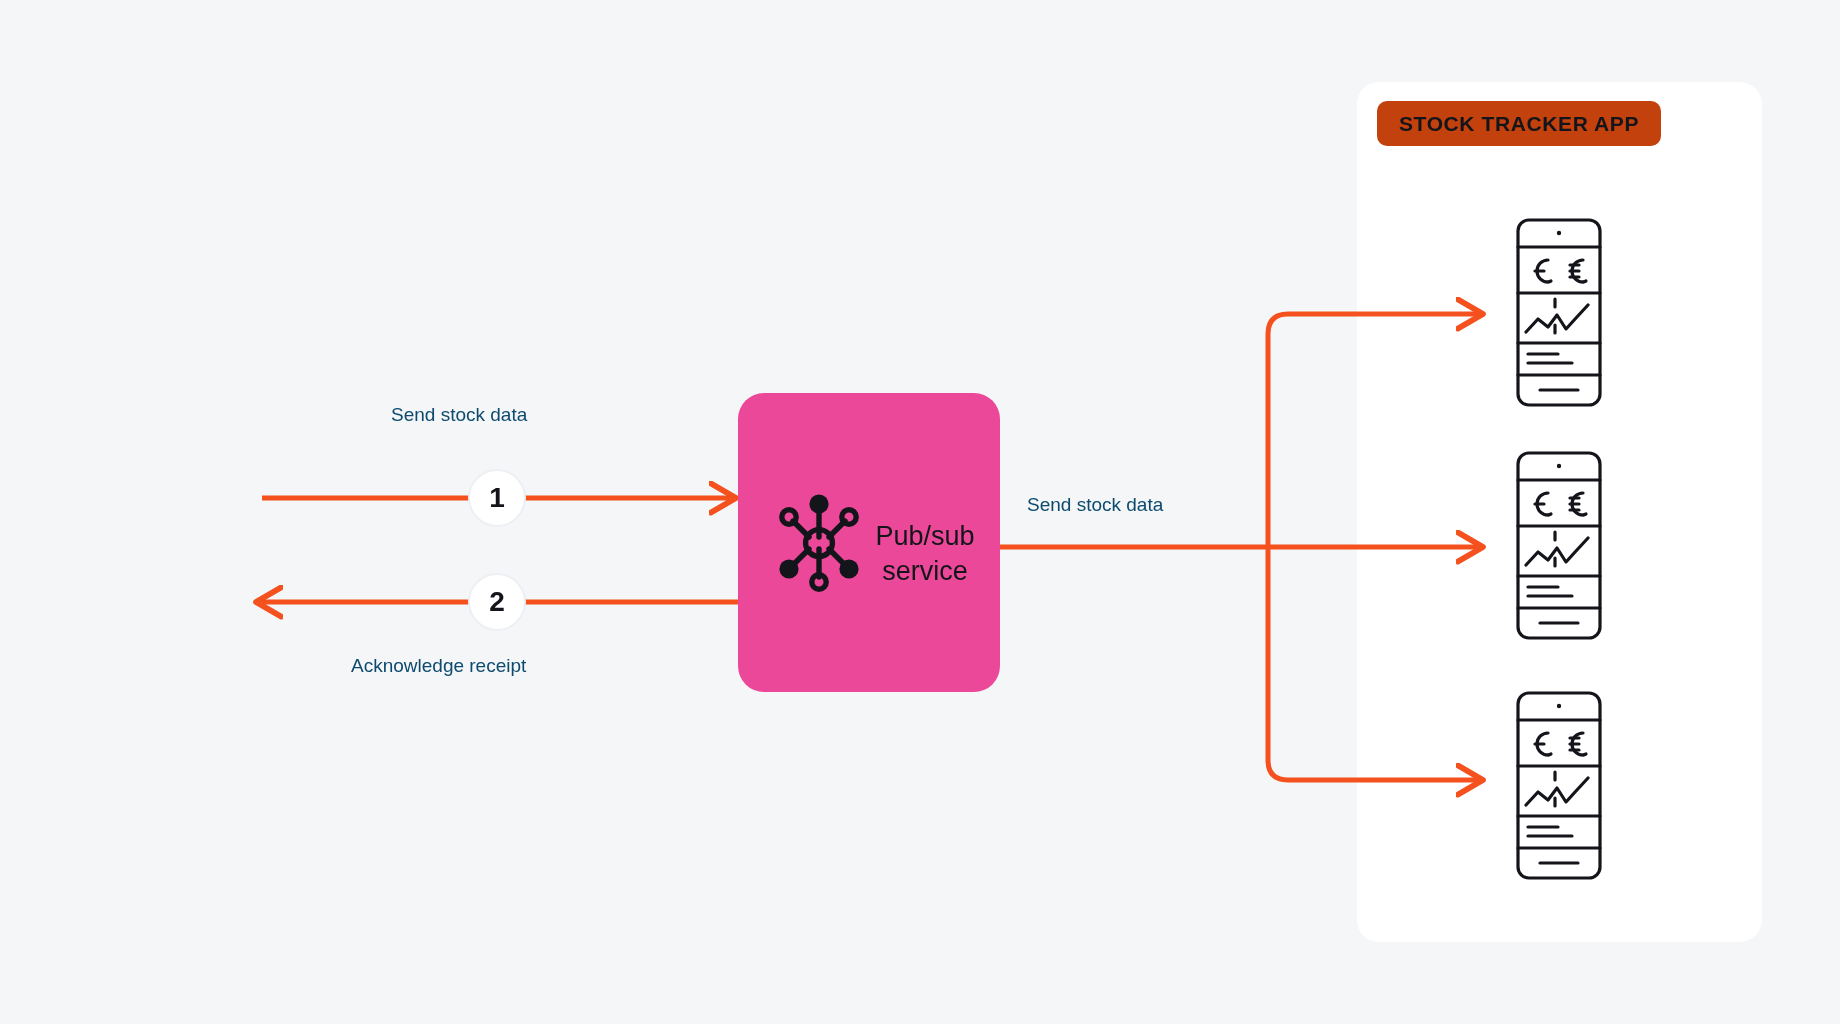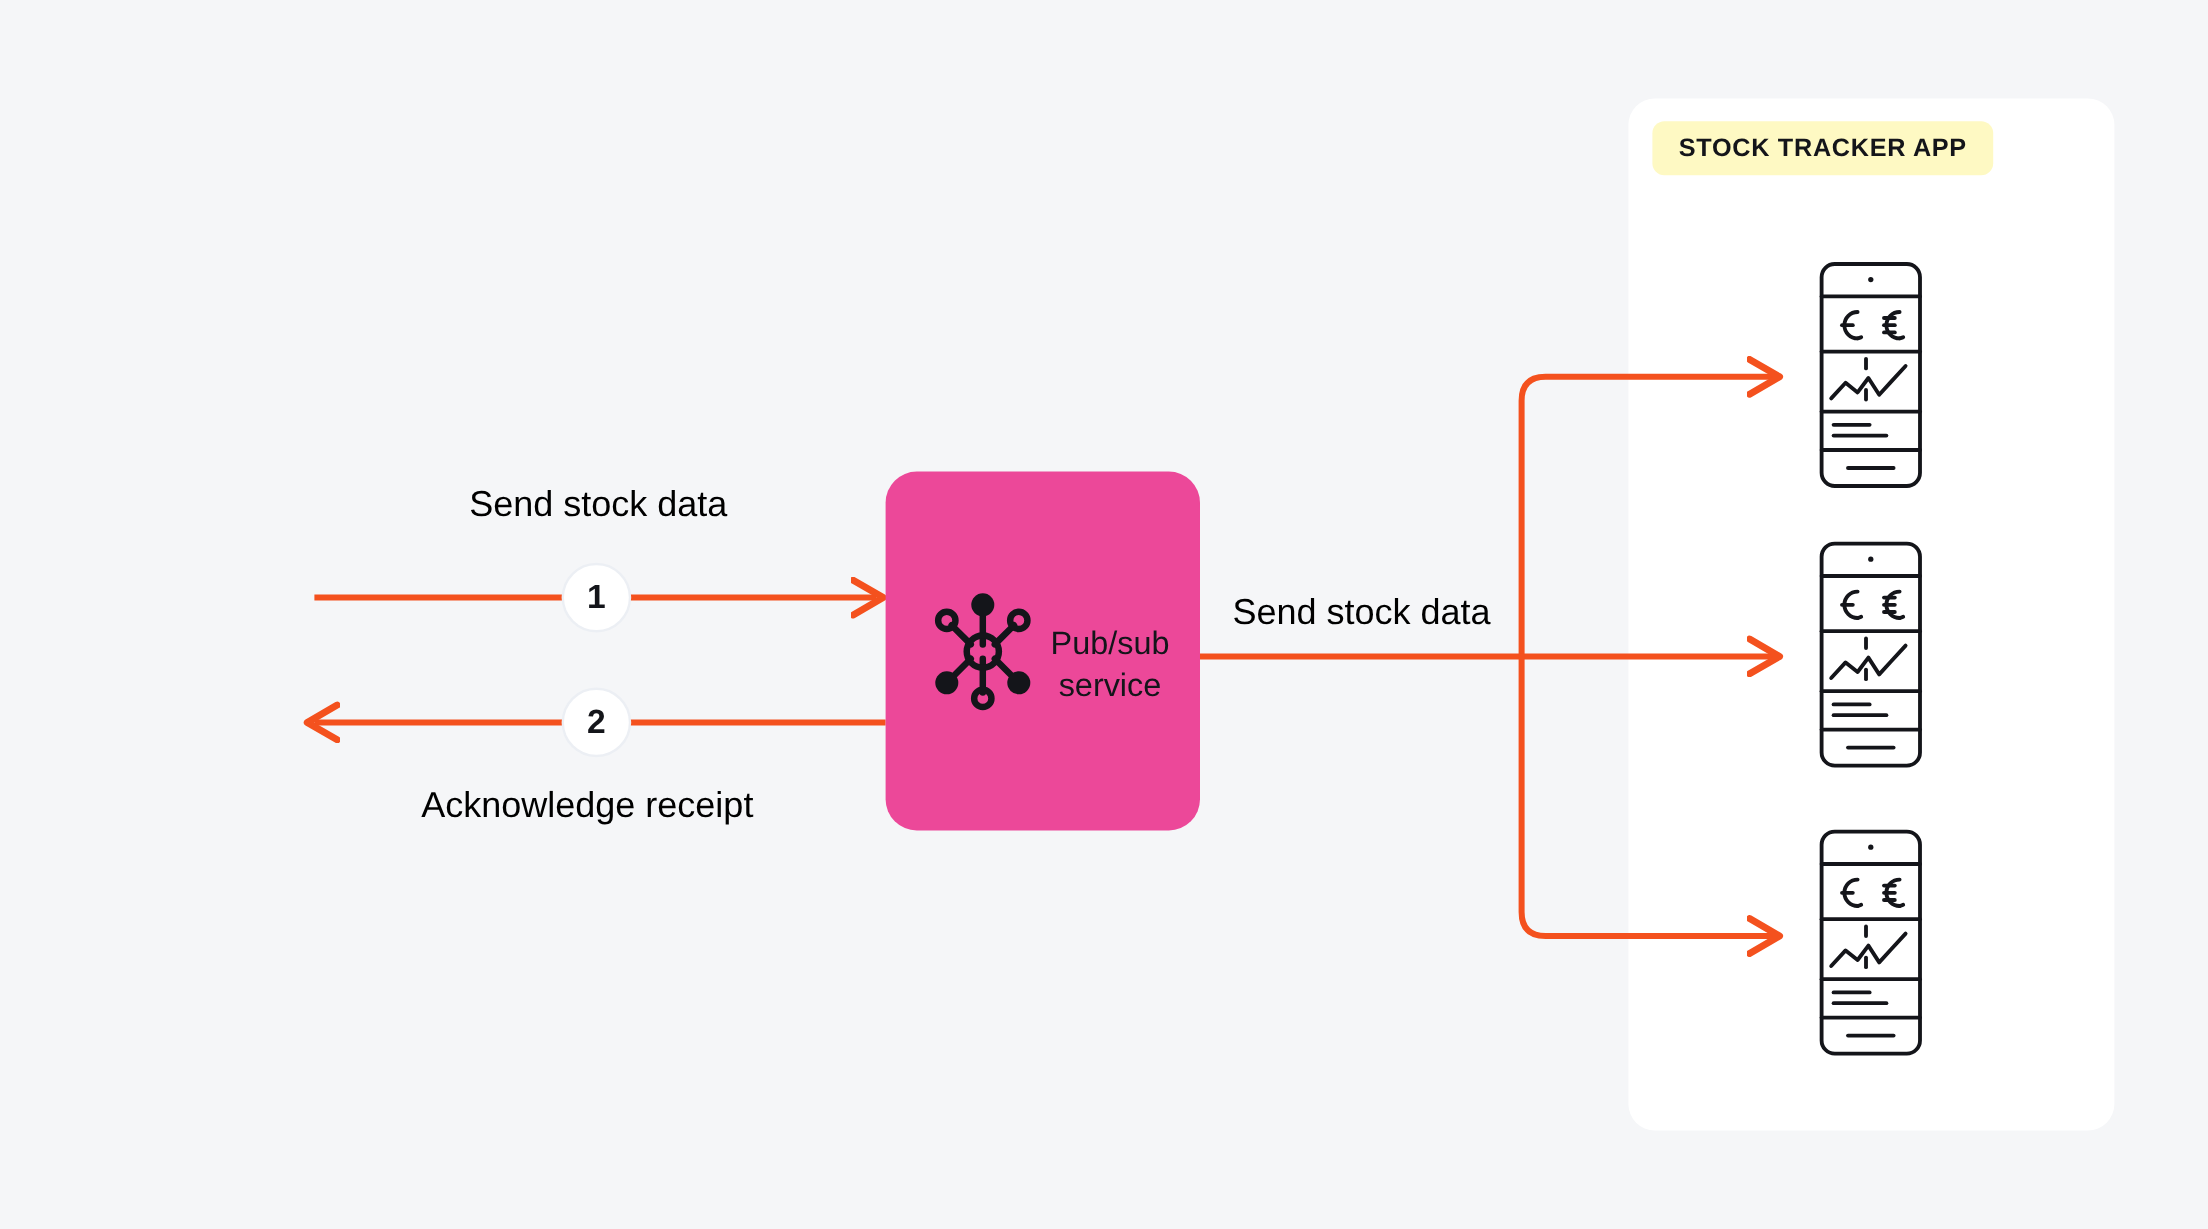--- a/index.html
+++ b/index.html
@@ -28,21 +28,21 @@
     width: 405px; height: 860px;
     background: #ffffff;
     border-radius: 22px;
   }
   #tracker-badge {
     position: absolute;
     left: 1377px; top: 101px;
     height: 45px;
     padding: 4px 22px;
     display: flex; align-items: center;
-    background: #fef9c3;
+    background: #c2410c;
     border-radius: 10px;
     font-size: 21px;
     font-weight: 700;
     letter-spacing: 0.6px;
     color: #14151a;
     white-space: nowrap;
   }
 
   
   #pubsub-card {
@@ -81,22 +81,22 @@
     font-size: 27px;
     line-height: 1.28;
     text-align: center;
     color: #14151a;
     white-space: pre-line;
   }
 
   
   .flow-label {
     position: absolute;
-    font-size: 30px;
-    color: #000000;
+    font-size: 19px;
+    color: #0c4a6e;
     white-space: nowrap;
   }
   #label-send { left: 391px; top: 404px; }
   #label-ack  { left: 351px; top: 655px; text-align: right; }
   #label-push { left: 1027px; top: 494px; }
 
   
   .step-badge {
     position: absolute;
     width: 58px; height: 58px;

